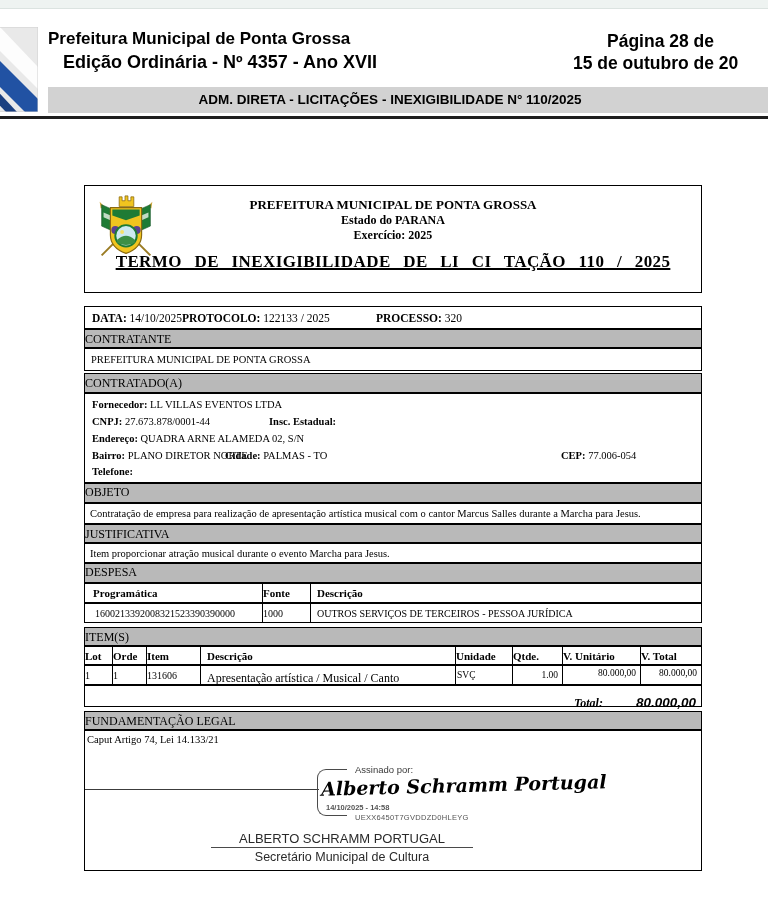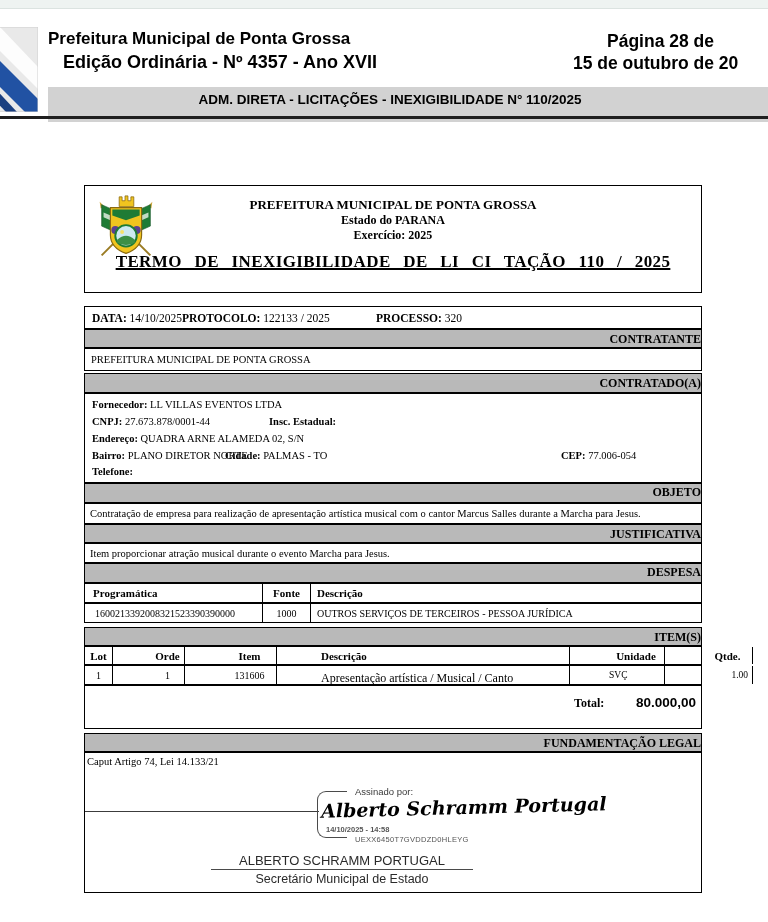--- a/index.html
+++ b/index.html
@@ -12,29 +12,29 @@
   .logo { position:absolute; left:-34px; top:27px; width:72px; height:85px; }
 
   .mast-title { position:absolute; left:48px; top:29px; font-family:"Liberation Sans",sans-serif;
                 font-weight:bold; font-size:17px; white-space:nowrap; }
   .mast-sub   { position:absolute; left:63px; top:52px; font-family:"Liberation Sans",sans-serif;
                 font-size:18px; white-space:nowrap;font-weight:bold; }
   .mast-pg    { position:absolute; left:607px; top:31px; font-family:"Liberation Sans",sans-serif;
                 font-weight:bold; font-size:17.5px; white-space:nowrap; }
   .mast-dt    { position:absolute; left:573px; top:53px; font-family:"Liberation Sans",sans-serif;
                 font-weight:bold; font-size:17.5px; white-space:nowrap; }
-  .adm-bar { position:absolute; left:48px; top:87px; width:720px; height:35px; background:#d2d2d2;
+  .adm-bar { position:absolute; left:48px; top:87px; width:720px; height:26px; background:#d2d2d2;
              font-family:"Liberation Sans",sans-serif; font-weight:bold; font-size:13.5px;
              text-align:center; line-height:26px; padding-right:36px; }
   .rule { position:absolute; left:0; top:116px; width:768px; height:3px; background:#1f1f1f; }
 
   .doc { position:absolute; left:84px; top:185px; width:618px; height:684px; }
   .sec { border:1px solid #000; position:relative; background:#fff; }
   .gap3 { margin-top:13px; } .gap2 { margin-top:2px; } .gap4 { margin-top:4px; }
-  .bar { background:#b9b9b9; text-align:right; font-weight:bold; font-size:12px; }
+  .bar { background:#b9b9b9; text-align:left; font-weight:normal; font-size:12px; }
   .b19 { height:19px; line-height:18px; } .b20 { height:20px; line-height:19px; } .b18 { height:20px; line-height:17px; }
 
   .doc-head { height:108px; }
   .coa { position:absolute; left:10px; top:5px; width:62px; height:78px; }
   .dh1 { text-align:center; font-weight:bold; font-size:13px; margin-top:11px; }
   .dh2 { text-align:center; font-weight:bold; font-size:12px; margin-top:0; }
   .dh-title { text-align:center; font-weight:bold; font-size:17px; margin-top:9px;
               word-spacing:8px; letter-spacing:0.4px; text-decoration:underline;
               text-decoration-thickness:1.5px; }
 
@@ -42,29 +42,29 @@
   .pos { position:absolute; top:5px; white-space:nowrap; }
   .val-row { height:23px; font-size:10.5px; padding:5px 4px 0 6px; }
 
   .details { height:90px; font-size:10.5px; }
   .d-line { position:absolute; height:17px; white-space:nowrap; }
 
   .txt-row { font-size:10.5px; padding:4px 4px 0 5px; }
   .h21 { height:21px; } .h20 { height:20px; }
 
   .desp-grid { display:grid; grid-template-columns:178px 48px 1fr; height:100%; }
-  .item-grid { display:grid; grid-template-columns:28px 34px 54px 255px 57px 50px 78px 1fr; height:100%;gap:38px; }
+  .item-grid { display:grid; grid-template-columns:28px 34px 54px 255px 57px 50px 78px 1fr; height:100%; }
   .c { border-right:1px solid #000; overflow:hidden; white-space:nowrap; }
   .c:last-child { border-right:none; }
   .hd { font-weight:bold; font-size:11px; padding-top:3px; }
   .cell { font-size:10px; padding-top:4px; }
-  .tc { text-align:center; } .tr { text-align:right; padding-right:4px; } .tl { padding-left:6px; }
+  .tc { } .tr { text-align:right; padding-right:4px; } .tl { padding-left:6px; }
   .h19r { height:19px; } .h20r { height:20px; }
 
-  .total-row { height:44px; }
+  .total-row { height:22px;font-style:italic; }
   .tot-label { position:absolute; left:489px; top:10px; font-weight:bold; font-size:12px; }
   .tot-value { position:absolute; right:5px; top:9px; font-family:"Liberation Sans",sans-serif;
                font-weight:bold; font-size:13.5px; }
 
   .fund { height:141px; font-size:10.5px; }
   .caput { position:absolute; left:2px; top:3px; }
   .sig-left-line { position:absolute; left:0; top:58px; width:234px; border-top:1px solid #3c3c3c; }
   .stamp { position:absolute; left:232px; top:30px; width:210px; height:68px; }
   .bracket { position:absolute; left:0; top:8px; width:30px; height:47px;
              border:1.5px solid #4a4a4a; border-right:none; border-radius:9px 0 0 9px; }
@@ -209,17 +209,17 @@
     <div class="sig-left-line"></div>
     <div class="stamp">
       <div class="bracket"></div>
       <div class="assinado">Assinado por:</div>
       <div class="script">Alberto Schramm Portugal</div>
       <div class="sdate">14/10/2025 - 14:58</div>
       <div class="scode">UEXX6450T7GVDDZD0HLEYG</div>
     </div>
     <div class="sig-name-wrap">
       <span class="sig-name">ALBERTO SCHRAMM PORTUGAL</span>
-      <span class="sig-cargo">Secretário Municipal de Estado</span>
+      <span class="sig-cargo">Secretário Municipal de Cultura</span>
     </div>
   </div>
 
 </div>
 
 </body></html>

